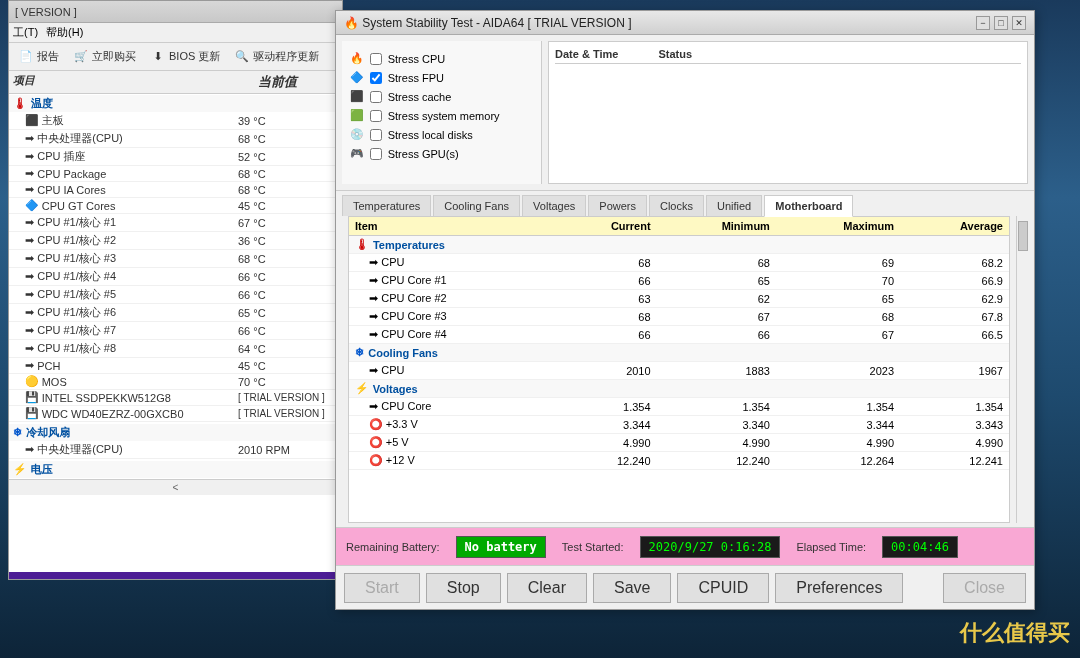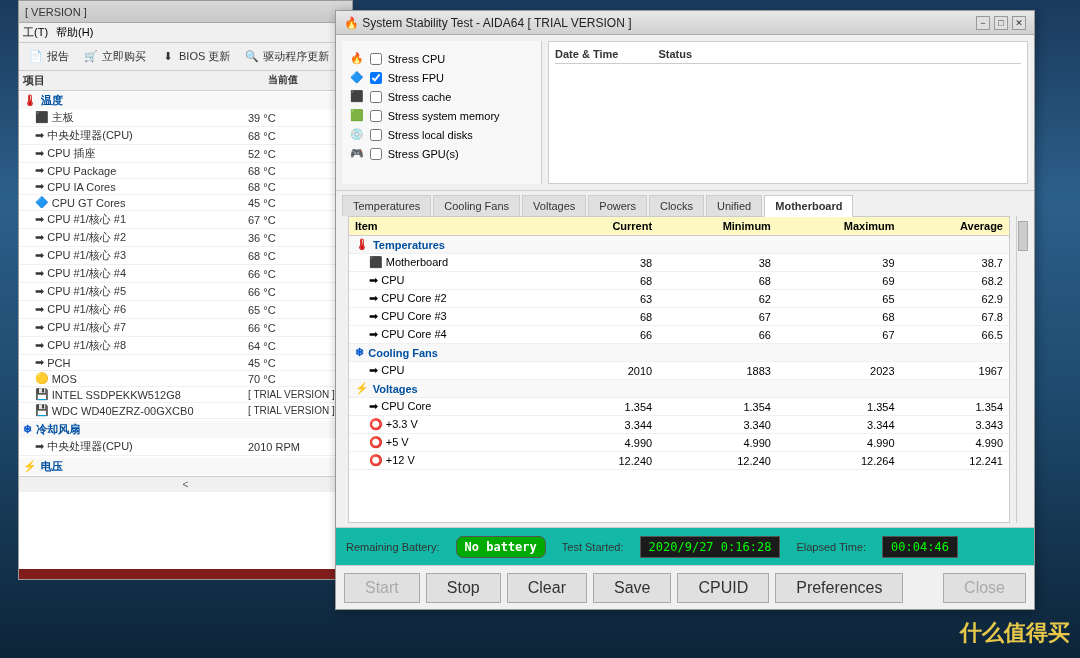--- a/index.html
+++ b/index.html
@@ -28,24 +28,24 @@
       color: #e8c84a;
       font-size: 22px;
       font-weight: bold;
       z-index: 5;
     }
 
     
     .left-panel {
       position: absolute;
       top: 0;
-      left: 18px;
+      left: 8px;
       width: 335px;
       height: 580px;
-      background: #7f1d1d;
+      background: #4c1d95;
       border: 1px solid #999;
       z-index: 10;
     }
 
     .left-panel .title-bar {
       background: linear-gradient(180deg, #d8d8d8 0%, #c8c8c8 100%);
       height: 22px;
       display: flex;
       align-items: center;
       padding: 0 6px;
@@ -92,24 +92,25 @@
       display: inline-flex;
       align-items: center;
       justify-content: center;
     }
 
     .left-panel .columns-header {
       display: flex;
       background: #f0f0f0;
       border-bottom: 1px solid #ccc;
       padding: 2px 4px;
+      font-style: italic;
     }
 
     .col-item { flex: 1; font-size: 11px; font-weight: bold; color: #333; }
-    .col-value { width: 80px; font-size: 10px; font-weight: bold; color: #333; }
+    .col-value { width: 80px; font-size: 13px; font-weight: bold; color: #333; }
 
     .left-panel .tree-content {
       overflow-y: auto;
       height: calc(100% - 100px);
       background: white;
     }
 
     .tree-section {
       padding: 1px 0;
     }
@@ -303,21 +304,21 @@
       display: flex;
       align-items: center;
       gap: 4px;
     }
 
     .indent { padding-left: 20px !important; }
 
     
     .bottom-info {
       height: 38px;
-      background: #14b8a6;
+      background: #f9a8d4;
       border-top: 1px solid #ccc;
       display: flex;
       align-items: center;
       padding: 0 10px;
       gap: 16px;
       font-size: 11px;
     }
 
     .info-label { color: #333; }
 
@@ -327,21 +328,20 @@
       padding: 3px 8px;
       font-family: monospace;
       font-size: 12px;
       border: 1px solid #555;
     }
 
     .info-value.no-battery {
       background: #00aa00;
       color: white;
       font-weight: bold;
-      border-radius: 7px;
     }
 
     
     .action-bar {
       height: 44px;
       background: #f0f0f0;
       border-top: 1px solid #ccc;
       display: flex;
       align-items: center;
       padding: 0 8px;
@@ -630,35 +630,35 @@
             <tr class="section-row">
               <td colspan="5">
                 <div class="section-icon-cell">
                   <span style="color:#cc0000;">🌡</span>
                   <span>Temperatures</span>
                 </div>
               </td>
             </tr>
             <tr>
               <td class="indent">
-                <span style="color:#0077cc;">⬛</span> Motherboard
-              </td>
-              <td>38</td>
-              <td>38</td>
-              <td>39</td>
-              <td>38.7</td>
-            </tr>
-            <tr>
-              <td class="indent">
                 <span>➡</span> CPU
               </td>
               <td>68</td>
               <td>68</td>
               <td>69</td>
               <td>68.2</td>
+            </tr>
+            <tr>
+              <td class="indent">
+                <span>➡</span> CPU Core #1
+              </td>
+              <td>66</td>
+              <td>65</td>
+              <td>70</td>
+              <td>66.9</td>
             </tr>
             <tr>
               <td class="indent">
                 <span>➡</span> CPU Core #2
               </td>
               <td>63</td>
               <td>62</td>
               <td>65</td>
               <td>62.9</td>
             </tr>

